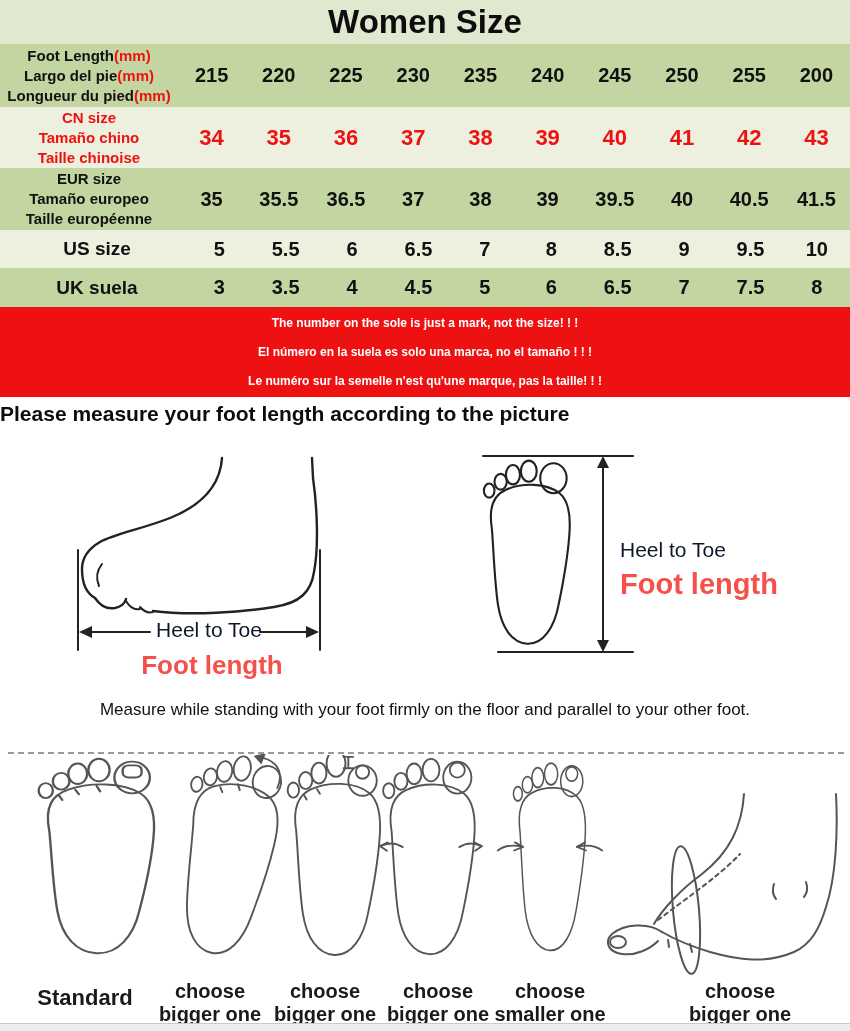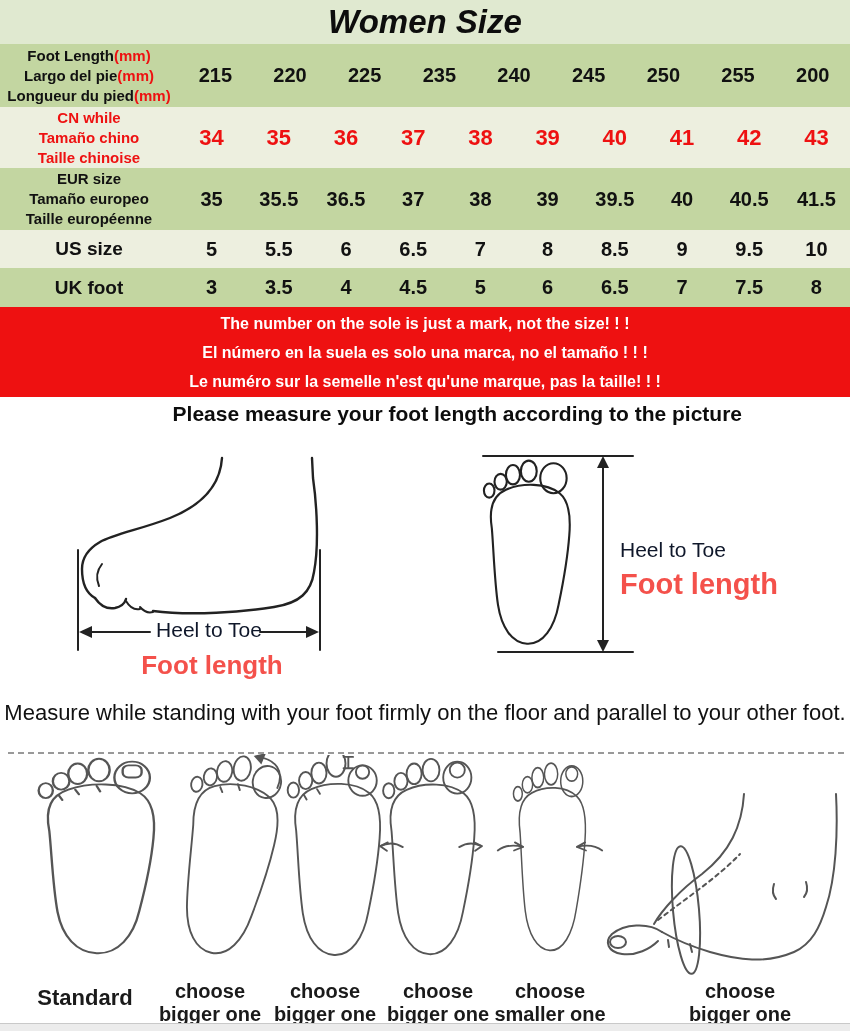--- a/index.html
+++ b/index.html
@@ -2,46 +2,46 @@
 <html><head>
 <meta charset="utf-8">
 <style>
   html,body{margin:0;padding:0;background:#fff;}
   #sheet{position:relative;width:850px;height:1031px;background:#fff;overflow:hidden;
          font-family:"Liberation Sans","DejaVu Sans",sans-serif;color:#111;}
 
   
   #title-bar{position:absolute;left:0;top:0;width:850px;height:44px;background:#e0e9d0;
              display:flex;align-items:center;justify-content:center;}
-  #title-bar .t{font-size:33px;font-weight:bold;color:#0d0d0d;font-style:italic;}
+  #title-bar .t{font-size:33px;font-weight:bold;color:#0d0d0d;}
 
   
   #size-table{position:absolute;left:0;top:44px;width:850px;}
   .trow{display:flex;width:850px;}
   .trow.green{background:#c3d6a1;}
   .trow.light{background:#edefdf;}
   .row0{height:63px}.row1{height:61px}.row2{height:62px}.row3{height:38px}.row4{height:39px}
   .lcell{width:178px;display:flex;flex-direction:column;justify-content:center;align-items:center;
          font-weight:bold;font-size:15px;line-height:20px;text-align:center;}
-  .row3 .lcell,.row4 .lcell{font-size:19px;}
+  .row3 .lcell,.row4 .lcell{font-size:19px;padding-left:8px;}
   .vcell{flex:1;display:flex;align-items:center;justify-content:center;
          font-weight:bold;font-size:20px;}
   .row1 .vcell{font-size:22px;}
   .red{color:#ee1111;}
 
   
   #banner{position:absolute;left:0;top:307px;width:850px;height:90px;background:#ee1111;
           display:flex;flex-direction:column;justify-content:center;}
-  #banner div{color:#fff;font-weight:bold;font-size:16px;line-height:29px;text-align:center;}
-
-  
-  #measure-heading{position:absolute;left:0;top:402px;width:742px;text-align:right;
+  #banner div{color:#fff;font-weight:bold;font-size:12px;line-height:29px;text-align:center;}
+
+  
+  #measure-heading{position:absolute;left:0;top:402px;width:742px;text-align:left;
                    font-weight:bold;font-size:21px;color:#0d0d0d;}
   #standing-note{position:absolute;left:0;top:700px;width:850px;text-align:center;
-                 font-size:22px;color:#111;}
+                 font-size:17px;color:#111;}
 
   
   .diagram{position:absolute;}
   #diagram-left{left:62px;top:452px;width:285px;height:240px;}
   #diagram-right{left:448px;top:450px;width:345px;height:240px;}
   .sketch{stroke:#222;stroke-width:2.4;fill:none;stroke-linecap:round;}
   .thin{stroke:#222;stroke-width:2;fill:none;stroke-linecap:round;}
   .heel-label{position:absolute;font-size:21px;color:#0f172a;white-space:nowrap;}
   .length-label{position:absolute;font-weight:bold;color:#f4514b;white-space:nowrap;}
   #diagram-left .heel-label{left:92px;top:166px;width:110px;text-align:center;}
@@ -71,30 +71,31 @@
   <div id="size-table">
       <div class="trow row0 green">
         <div class="lcell">
           <div>Foot Length<span class="red">(mm)</span></div>
           <div>Largo del pie<span class="red">(mm)</span></div>
           <div>Longueur du pied<span class="red">(mm)</span></div>
         </div>
         <div class="vcell">215</div>
         <div class="vcell">220</div>
         <div class="vcell">225</div>
+        <div class="vcell">230</div>
         <div class="vcell">235</div>
         <div class="vcell">240</div>
         <div class="vcell">245</div>
         <div class="vcell">250</div>
         <div class="vcell">255</div>
         <div class="vcell">200</div>
       </div>
       <div class="trow row1 light">
         <div class="lcell red">
-          <div>CN while</div>
+          <div>CN size</div>
           <div>Tamaño chino</div>
           <div>Taille chinoise</div>
         </div>
         <div class="vcell red">34</div>
         <div class="vcell red">35</div>
         <div class="vcell red">36</div>
         <div class="vcell red">37</div>
         <div class="vcell red">38</div>
         <div class="vcell red">39</div>
         <div class="vcell red">40</div>
@@ -129,21 +130,21 @@
         <div class="vcell">6.5</div>
         <div class="vcell">7</div>
         <div class="vcell">8</div>
         <div class="vcell">8.5</div>
         <div class="vcell">9</div>
         <div class="vcell">9.5</div>
         <div class="vcell">10</div>
       </div>
       <div class="trow row4 green">
         <div class="lcell">
-          <div>UK foot</div>
+          <div>UK suela</div>
         </div>
         <div class="vcell">3</div>
         <div class="vcell">3.5</div>
         <div class="vcell">4</div>
         <div class="vcell">4.5</div>
         <div class="vcell">5</div>
         <div class="vcell">6</div>
         <div class="vcell">6.5</div>
         <div class="vcell">7</div>
         <div class="vcell">7.5</div>

